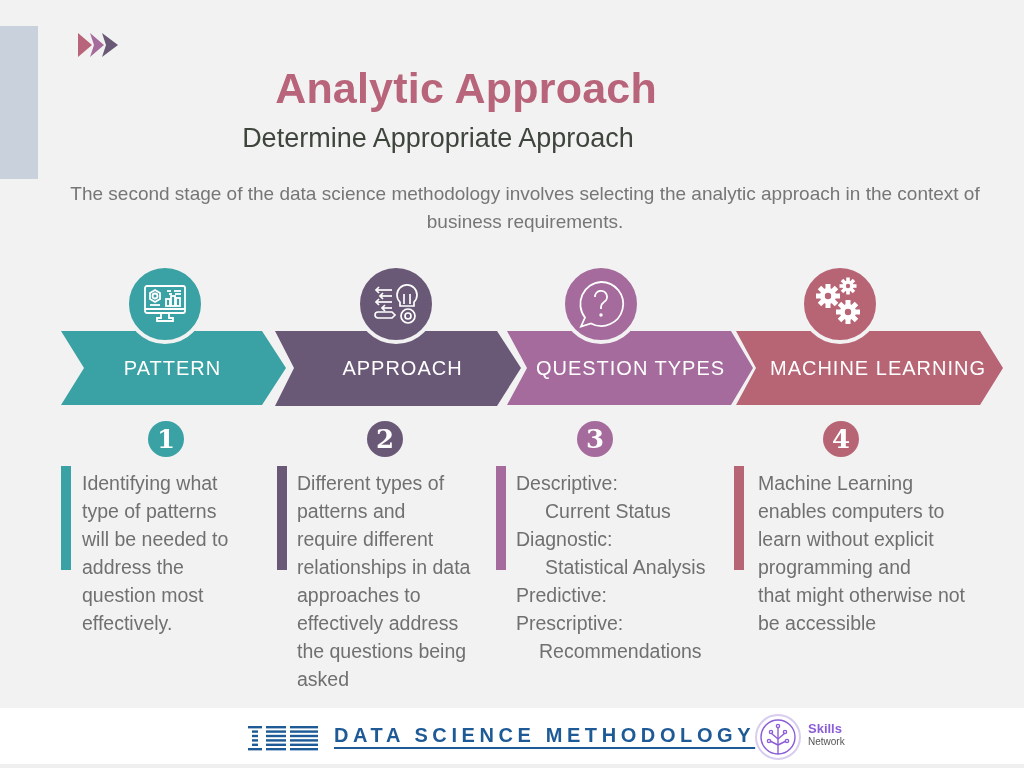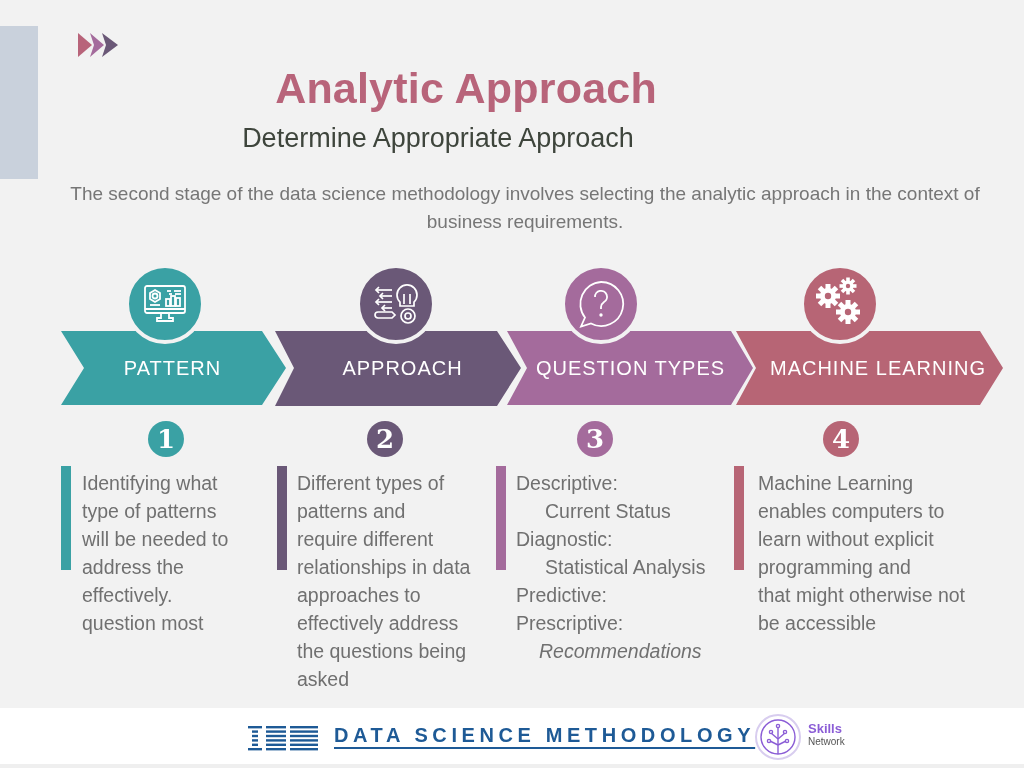--- a/index.html
+++ b/index.html
@@ -64,22 +64,22 @@
   </svg>
 </div>
 <div class="chev-label" style="left:90px; width:165px;">PATTERN</div>
 <div class="num-badge" style="left:148px; background:#3aa1a4;">1</div>
 <div class="desc-bar" style="left:61px; background:#3aa1a4;"></div>
 <div class="desc" style="left:82px; width:190px;">
   <div>Identifying what</div>
   <div>type of patterns</div>
   <div>will be needed to</div>
   <div>address the</div>
+  <div>question most</div>
   <div>effectively.</div>
-  <div>question most</div>
 </div>
 
 <div class="icon-circle" style="left:356px; background:#6a5877;">
   <svg width="52" height="52" viewBox="0 0 52 52" fill="none" stroke="#fff" stroke-width="1.7">
     <line x1="6" y1="12" x2="22" y2="12"></line>
       <polyline points="9,9 6,12 9,15"></polyline>
     <line x1="10" y1="18" x2="22" y2="18"></line>
       <polyline points="13,15 10,18 13,21"></polyline>
     <line x1="6" y1="24" x2="22" y2="24"></line>
       <polyline points="9,21 6,24 9,27"></polyline>
@@ -117,21 +117,21 @@
 <div class="chev-label" style="left:528px; width:205px;">QUESTION TYPES</div>
 <div class="num-badge" style="left:577px; background:#a46b9c;">3</div>
 <div class="desc-bar" style="left:496px; background:#a46b9c;"></div>
 <div class="desc" style="left:516px; width:215px;">
   <div>Descriptive:</div>
   <div class="indent1">Current Status</div>
   <div>Diagnostic:</div>
   <div class="indent1">Statistical Analysis</div>
   <div>Predictive:</div>
   <div>Prescriptive:</div>
-  <div style="padding-left:23px;font-style:italic;">Recommendations</div>
+  <div style="padding-left:23px;">Recommendations</div>
 </div>
 
 <div class="icon-circle" style="left:800px; background:#b76575;">
   <svg width="56" height="56" viewBox="0 0 56 56">
     <g fill="#fff">
       <g transform="translate(16,20)">
         <circle r="8"></circle>
         <rect x="-2.5" y="-12" width="5" height="24"></rect>
         <rect x="-12" y="-2.5" width="24" height="5"></rect>
         <rect x="-2.5" y="-12" width="5" height="24" transform="rotate(45)"></rect>

